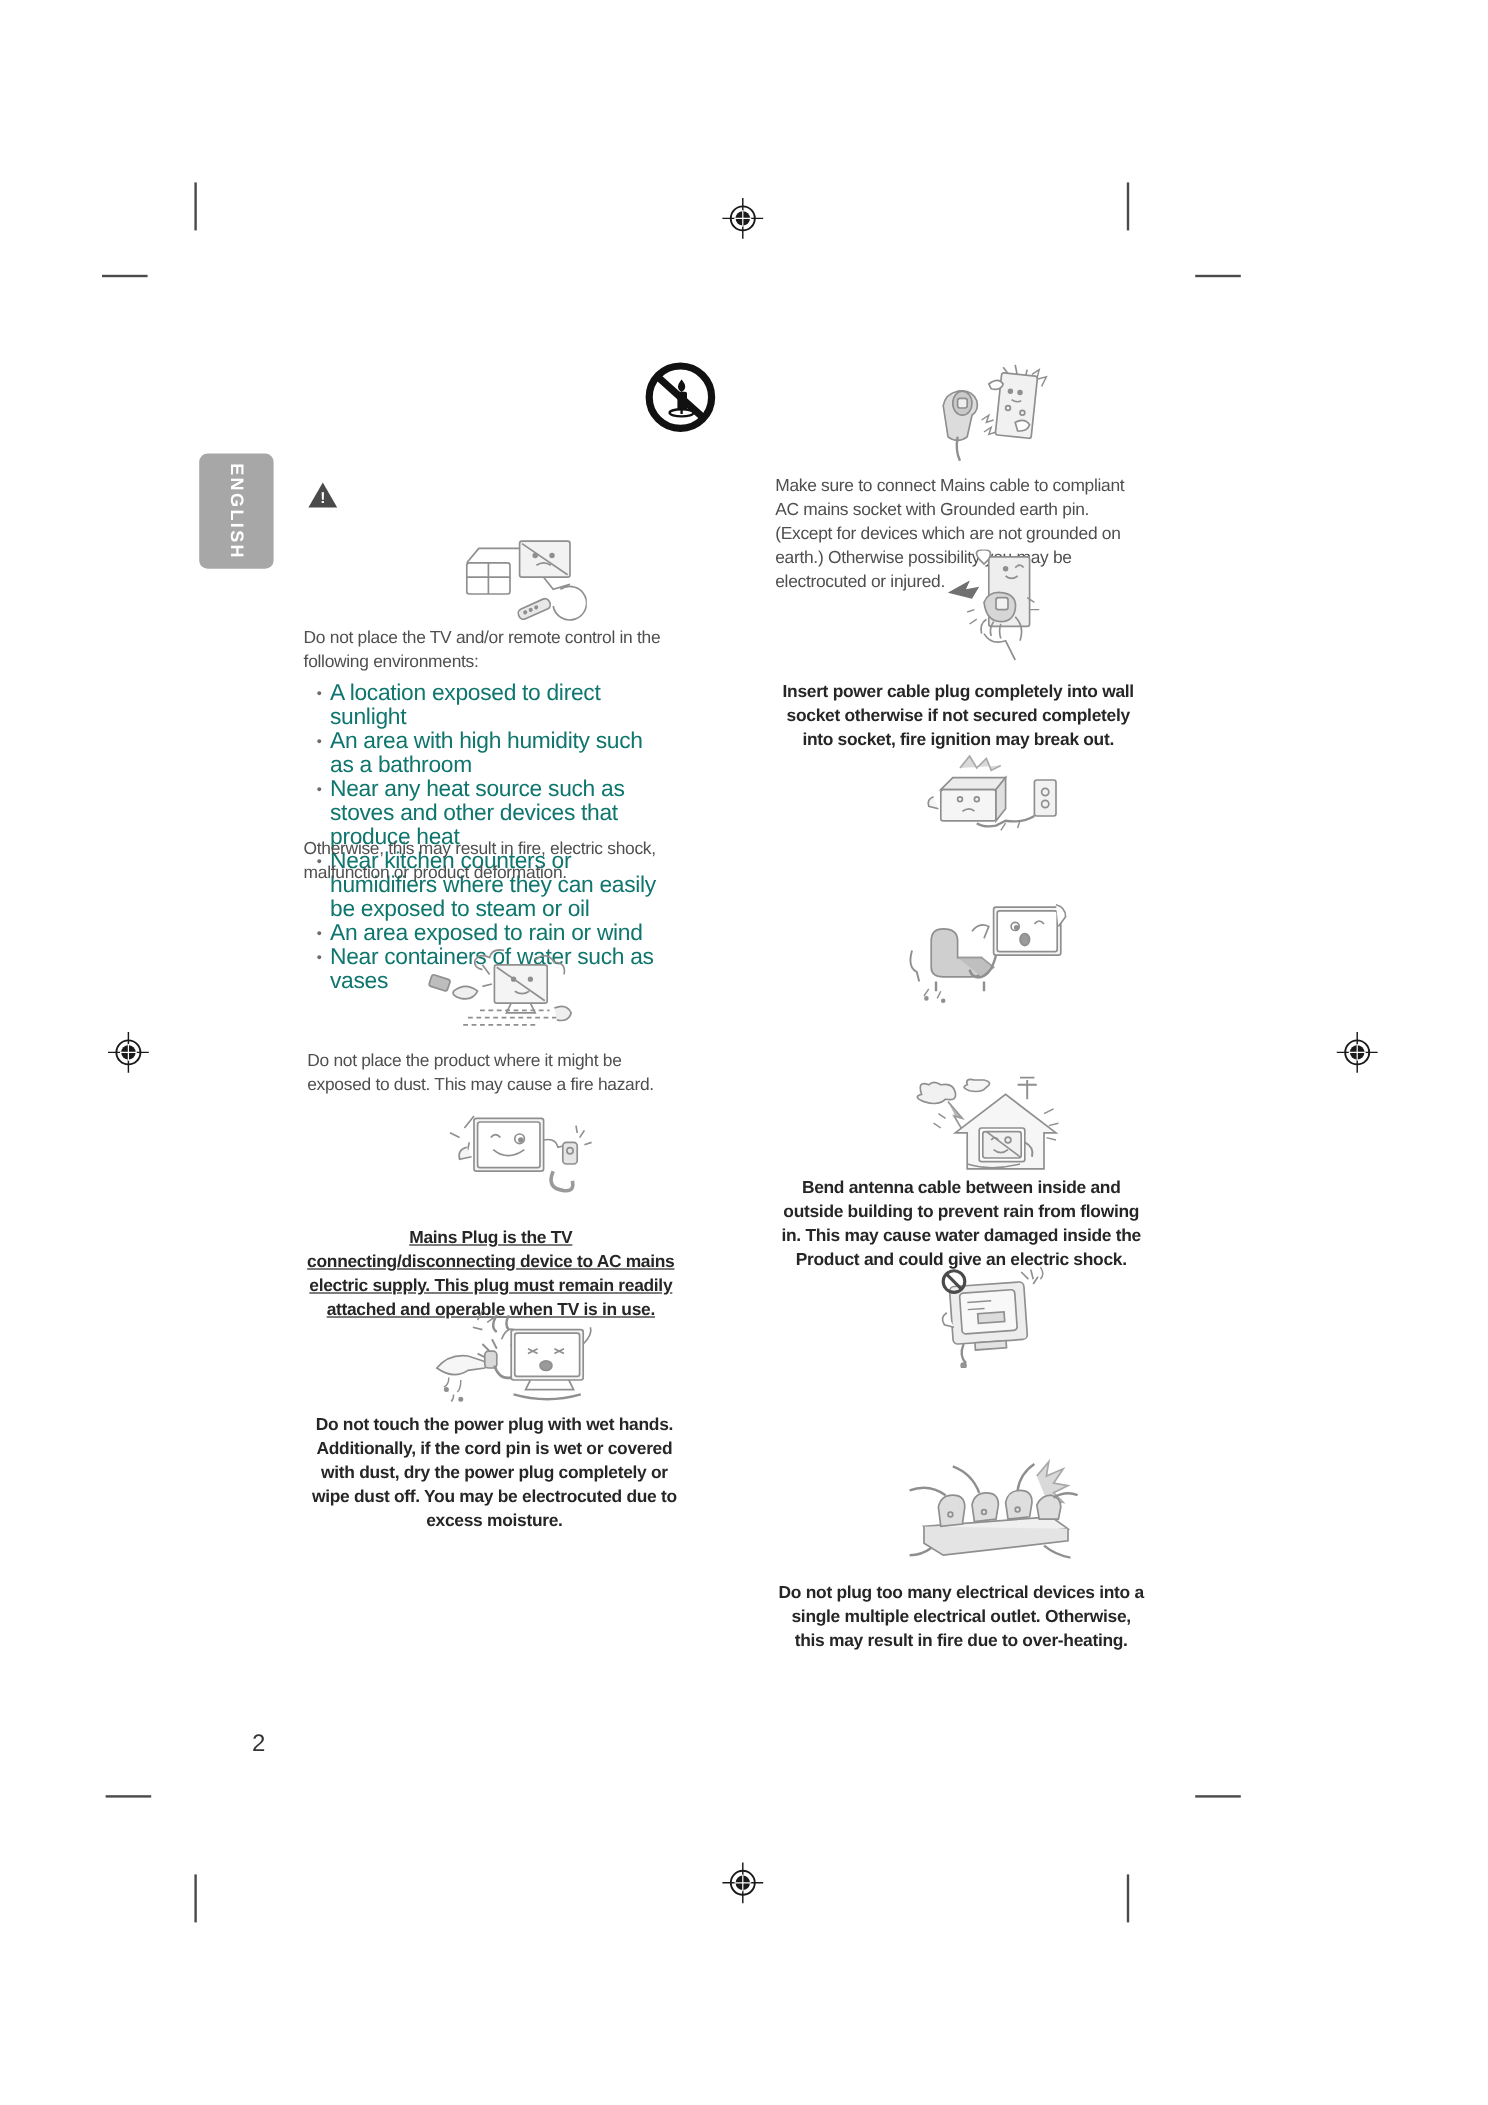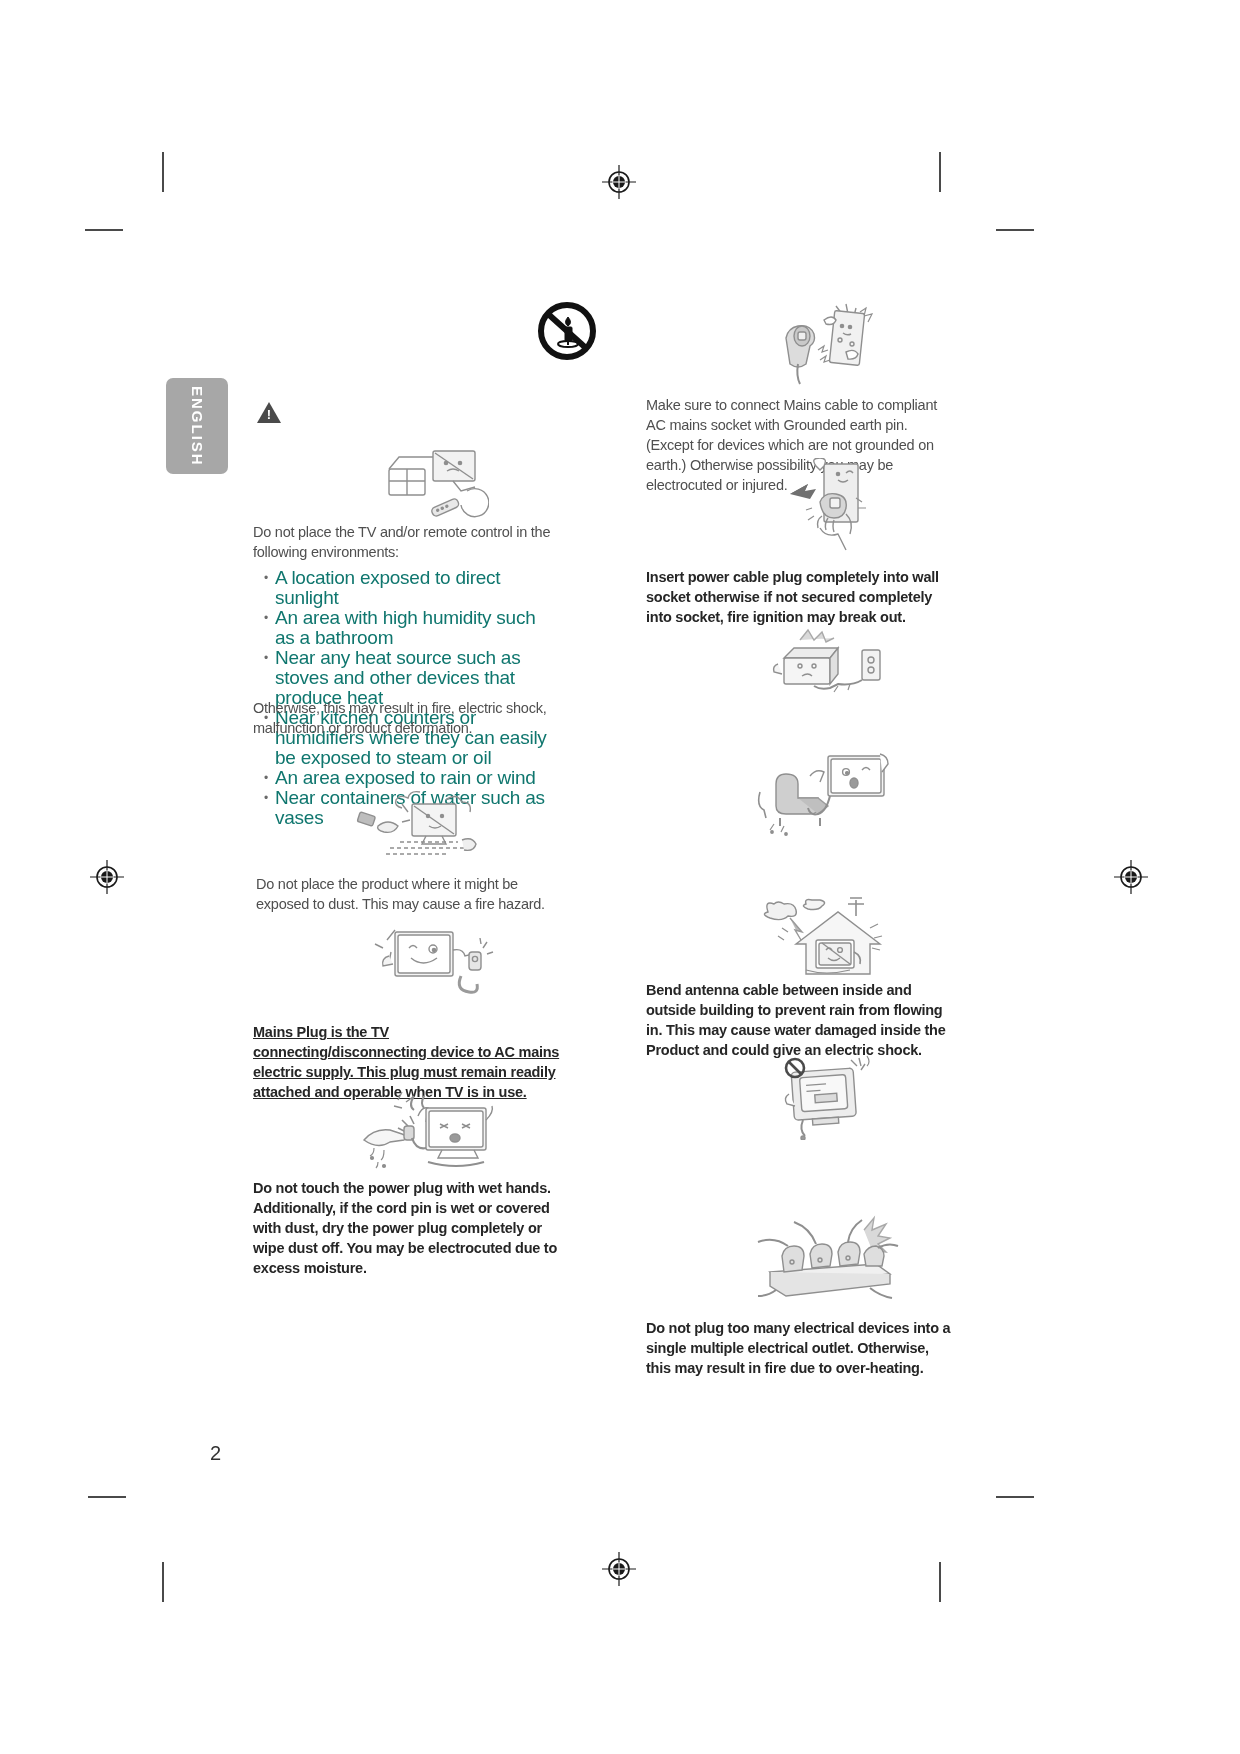--- a/index.html
+++ b/index.html
@@ -1,20 +1,20 @@
 <!DOCTYPE html>
 <html><head>
 <meta charset="utf-8">
 <style>
   html,body{margin:0;padding:0;background:#fff;}
   body{width:1240px;height:1754px;position:relative;font-family:"Liberation Sans",sans-serif;overflow:hidden;}
   .page{position:absolute;inset:0;background:#ffffff;}
 
   .txt{position:absolute;color:#4f4f4f;font-size:14.5px;line-height:20px;letter-spacing:-0.25px;}
-  .txt.bold{color:#262626;font-weight:bold;}
+  .txt.bold{color:#262626;font-weight:bold;text-align:center;}
   .illus{position:absolute;}
   .illus svg{display:block;width:100%;height:100%;}
 
   
   .lang-tab{position:absolute;left:166px;top:378px;width:62px;height:96px;background:#a7a7a7;border-radius:7px;display:flex;align-items:center;justify-content:center;}
   .lang-tab span{writing-mode:vertical-rl;color:#ffffff;font-weight:bold;font-size:15px;letter-spacing:2px;}
 
   
   .warn-tri{position:absolute;left:257px;top:402px;width:24px;height:22px;}
   .warn-tri .tri{width:0;height:0;border-left:12px solid transparent;border-right:12px solid transparent;border-bottom:21px solid #4a4a4a;position:absolute;}

